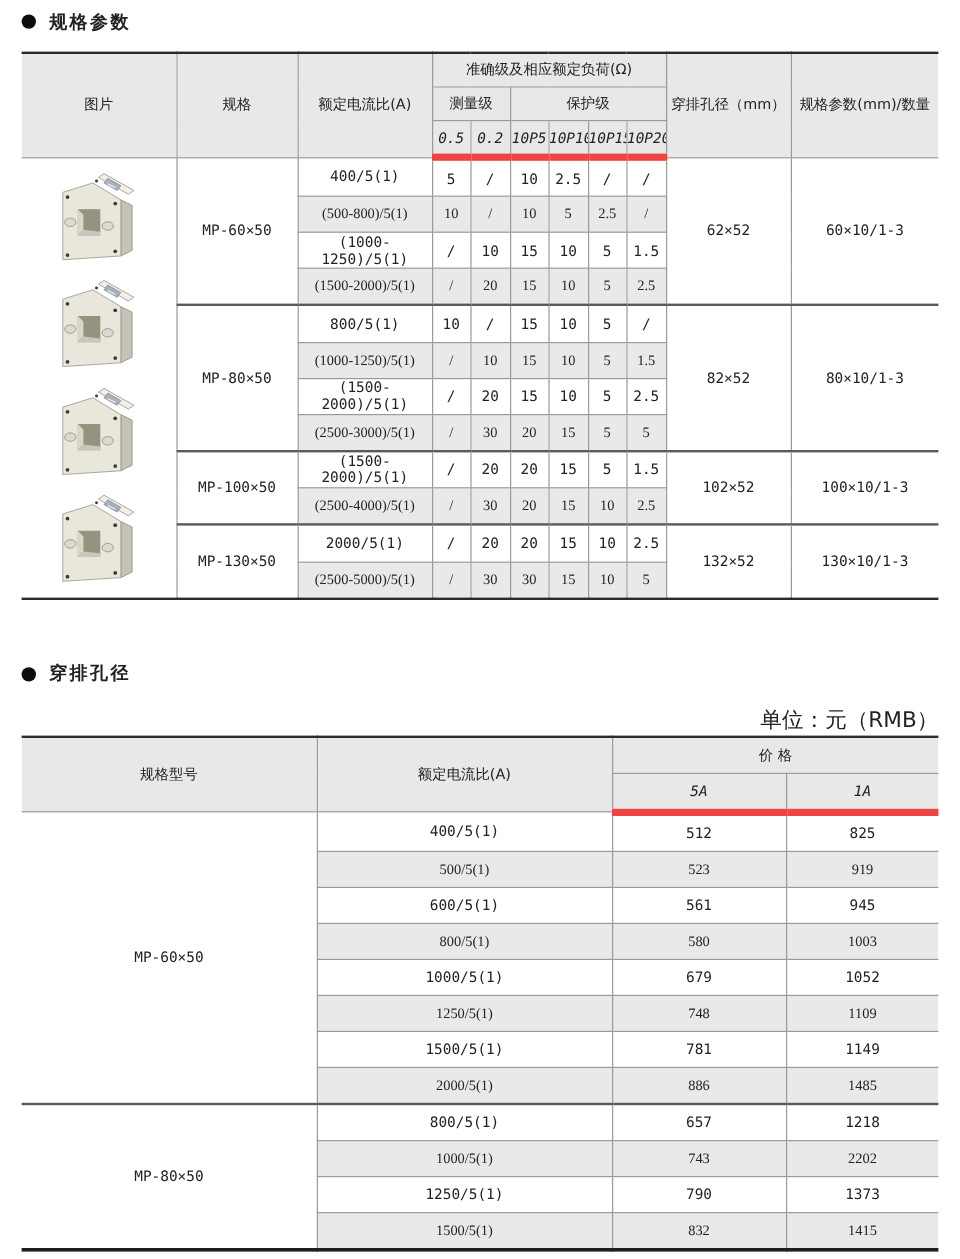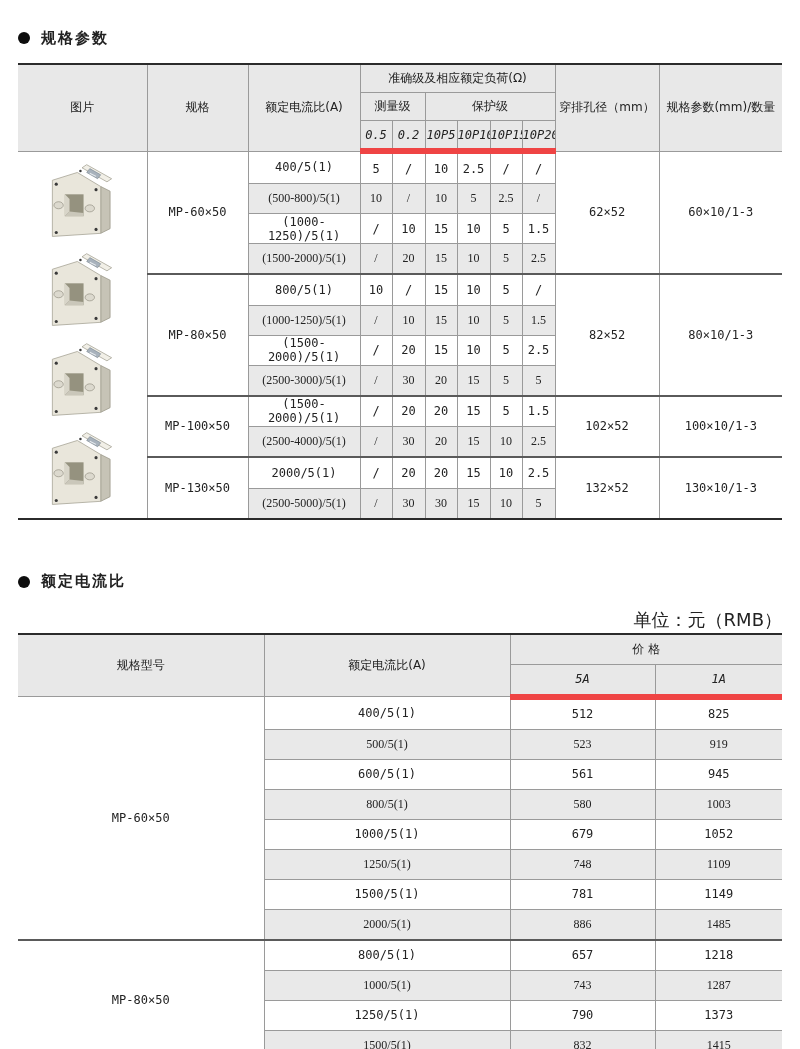--- a/index.html
+++ b/index.html
@@ -1,20 +1,20 @@
 <!DOCTYPE html>
 <html><head>
 <meta charset="utf-8">
 <style>
   html,body{margin:0;padding:0;background:#ffffff;}
   body{width:800px;height:1049px;overflow:hidden;
        font-family:"DejaVu Sans",sans-serif;color:#222;}
   .page{padding:6px 18px 0 18px;}
 
-  .section-title{display:flex;align-items:center;gap:11px;height:24px;margin-top:20px;}
+  .section-title{display:flex;align-items:center;gap:11px;height:24px;margin-top:0;}
   .bullet{width:12px;height:12px;border-radius:50%;background:#0d0d0d;flex:0 0 auto;}
   .title-text{font-size:15px;font-weight:bold;letter-spacing:2px;}
 
   table{border-collapse:collapse;table-layout:fixed;width:764px;}
   th,td{border:1px solid #9a9a9a;font-size:12px;text-align:center;vertical-align:middle;
         padding:0;font-weight:normal;overflow:hidden;}
   th:first-child,td.no-left{border-left:none;}
   th:last-child,td.no-right{border-right:none;}
   thead th{background:#e8e8e8;height:27px;margin-left:46px;}
   tbody td{height:29px;background:#ffffff;}
@@ -271,21 +271,21 @@
           <td class="num stripe">30</td>
           <td class="num stripe">15</td>
           <td class="num stripe">10</td>
           <td class="num stripe">5</td>
         </tr>
       </tbody>
   </table>
 
   <div class="section-title sec2">
     <span class="bullet"></span>
-    <span class="title-text">额定电流比</span>
+    <span class="title-text">穿排孔径</span>
   </div>
 
   <div class="unit-note">单位：元（RMB）</div>
 
   <table class="price-table">
     <colgroup>
       <col style="width:246px">
         <col style="width:246px">
       <col style="width:145px">
         <col style="width:127px">
@@ -345,21 +345,21 @@
         </tr>
         <tr class="group-start">
           <td class="num no-left" rowspan="4">MP-80×50</td>
           <td class="num">800/5(1)</td>
           <td class="num">657</td>
           <td class="num no-right">1218</td>
         </tr>
         <tr>
           <td class="num stripe">1000/5(1)</td>
           <td class="num stripe">743</td>
-          <td class="num no-right stripe">1287</td>
+          <td class="num no-right stripe">2202</td>
         </tr>
         <tr>
           <td class="num">1250/5(1)</td>
           <td class="num">790</td>
           <td class="num no-right">1373</td>
         </tr>
         <tr>
           <td class="num stripe">1500/5(1)</td>
           <td class="num stripe">832</td>
           <td class="num no-right stripe">1415</td>

